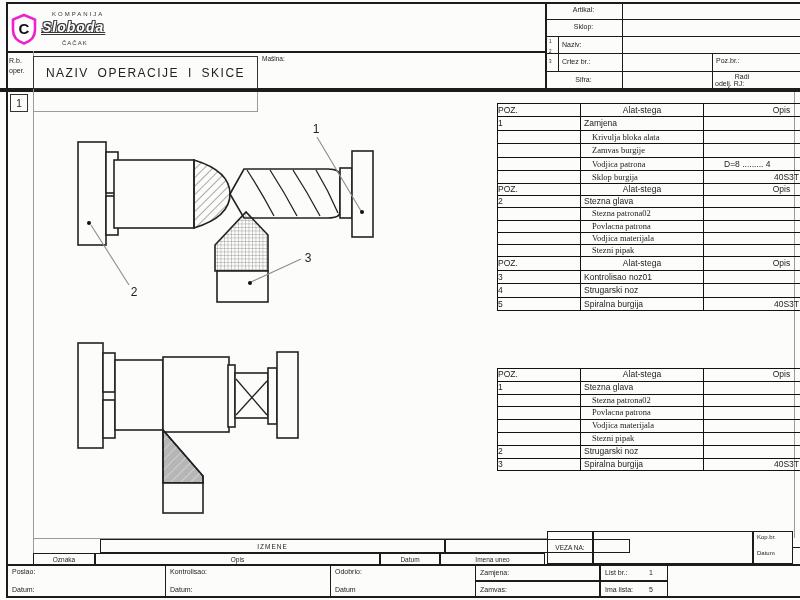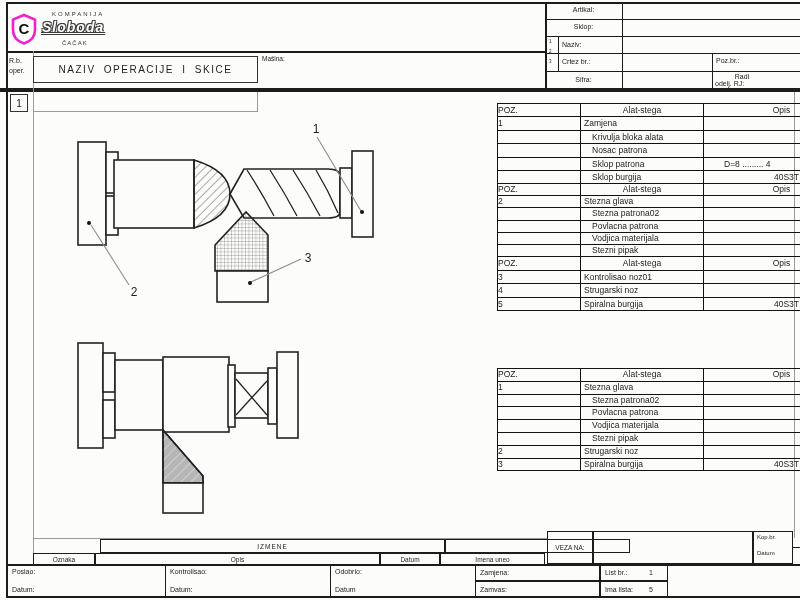--- a/index.html
+++ b/index.html
@@ -14,37 +14,37 @@
   
   .logo-komp{position:absolute;left:44px;top:7px;font-size:6px;letter-spacing:2px;color:#333;}
   .logo-brand{position:absolute;left:34px;top:15px;font-size:14px;font-weight:bold;font-style:italic;
               letter-spacing:1px;color:#fff;text-decoration:underline;
               text-shadow:-1px -1px 0 #3a3a3a,1px -1px 0 #3a3a3a,-1px 1px 0 #3a3a3a,1px 1px 0 #3a3a3a;}
   .logo-city{position:absolute;left:54px;top:36px;font-size:6px;letter-spacing:1px;color:#333;}
   .doc-title{position:absolute;left:170px;top:13px;width:270px;text-align:center;
              font-size:13px;letter-spacing:2.5px;color:#222;}
   .tinynum{position:absolute;font-size:6px;transform:scale(.75);transform-origin:left top;color:#222;}
   .bx15{position:absolute;border:1.5px solid #1c1c1c;}
-  .naziv-box{position:absolute;left:33px;top:56px;width:225px;height:27px;border:1.5px solid #333;
-             display:flex;align-items:center;justify-content:center;font-size:10px;
+  .naziv-box{position:absolute;left:33px;top:56px;width:225px;height:33px;border:1.5px solid #333;
+             display:flex;align-items:center;justify-content:center;font-size:12px;
              letter-spacing:1.5px;word-spacing:4px;color:#222;}
   .naziv-ext{position:absolute;left:33px;top:92px;width:225px;height:20px;
              border-left:1px solid #9a9a9a;border-right:1px solid #9a9a9a;border-bottom:1px solid #9a9a9a;}
   .opnum{position:absolute;left:10px;top:94px;width:18px;height:18px;border:1.5px solid #333;
          display:flex;align-items:center;justify-content:center;font-size:10px;}
   
   .ttable{position:absolute;left:497px;width:363px;border-top:1.3px solid #111;}
   .trow{display:flex;height:var(--rh);border-bottom:1px solid #111;border-left:1px solid #111;}
   .trow>div{border-right:1px solid #111;overflow:hidden;white-space:nowrap;
             font-size:8.5px;line-height:calc(var(--rh) - 1px);}
   .c-poz{width:83px;}
   .c-alat{width:123px;padding-left:3px;}
   .c-opis{width:156px;text-align:center;}
   .thead .c-alat{text-align:center;padding-left:0;}
-  .indent .c-alat{padding-left:11px;}
+  .indent .c-alat{padding-left:11px;font-family:Liberation Serif, serif;}
   .opis-left{text-align:left !important;padding-left:20px;}
   .opis-right{text-align:right !important;padding-right:60px;}
   
   .fcell{position:absolute;border:1px solid #1c1c1c;font-size:6.5px;display:flex;
          align-items:center;overflow:hidden;white-space:nowrap;}
   .fcell-c{justify-content:center;}
   .sig{position:absolute;font-size:7px;white-space:nowrap;color:#222;}
   .kv{justify-content:space-between;padding:0 14px 0 4px;}
   svg text{font-family:"Liberation Sans",sans-serif;}
 </style>
@@ -199,26 +199,26 @@
         <div class="c-alat">Zamjena</div>
         <div class="c-opis"></div>
       </div>
       <div class="trow indent">
         <div class="c-poz"></div>
         <div class="c-alat">Krivulja bloka alata</div>
         <div class="c-opis"></div>
       </div>
       <div class="trow indent">
         <div class="c-poz"></div>
-        <div class="c-alat">Nosac patrona</div>
-        <div class="c-opis"></div>
-      </div>
-      <div class="trow indent">
-        <div class="c-poz"></div>
-        <div class="c-alat">Sklop patrona</div>
+        <div class="c-alat">Zamvas burgije</div>
+        <div class="c-opis"></div>
+      </div>
+      <div class="trow indent">
+        <div class="c-poz"></div>
+        <div class="c-alat">Vodjica patrona</div>
         <div class="c-opis opis-left">D=8 ......... 4</div>
       </div>
       <div class="trow indent">
         <div class="c-poz"></div>
         <div class="c-alat">Sklop burgija</div>
         <div class="c-opis opis-right">40S3T</div>
       </div>
     </div>
   <div class="ttable" style="top:183px;--rh:12.2px;">
       <div class="trow thead">

